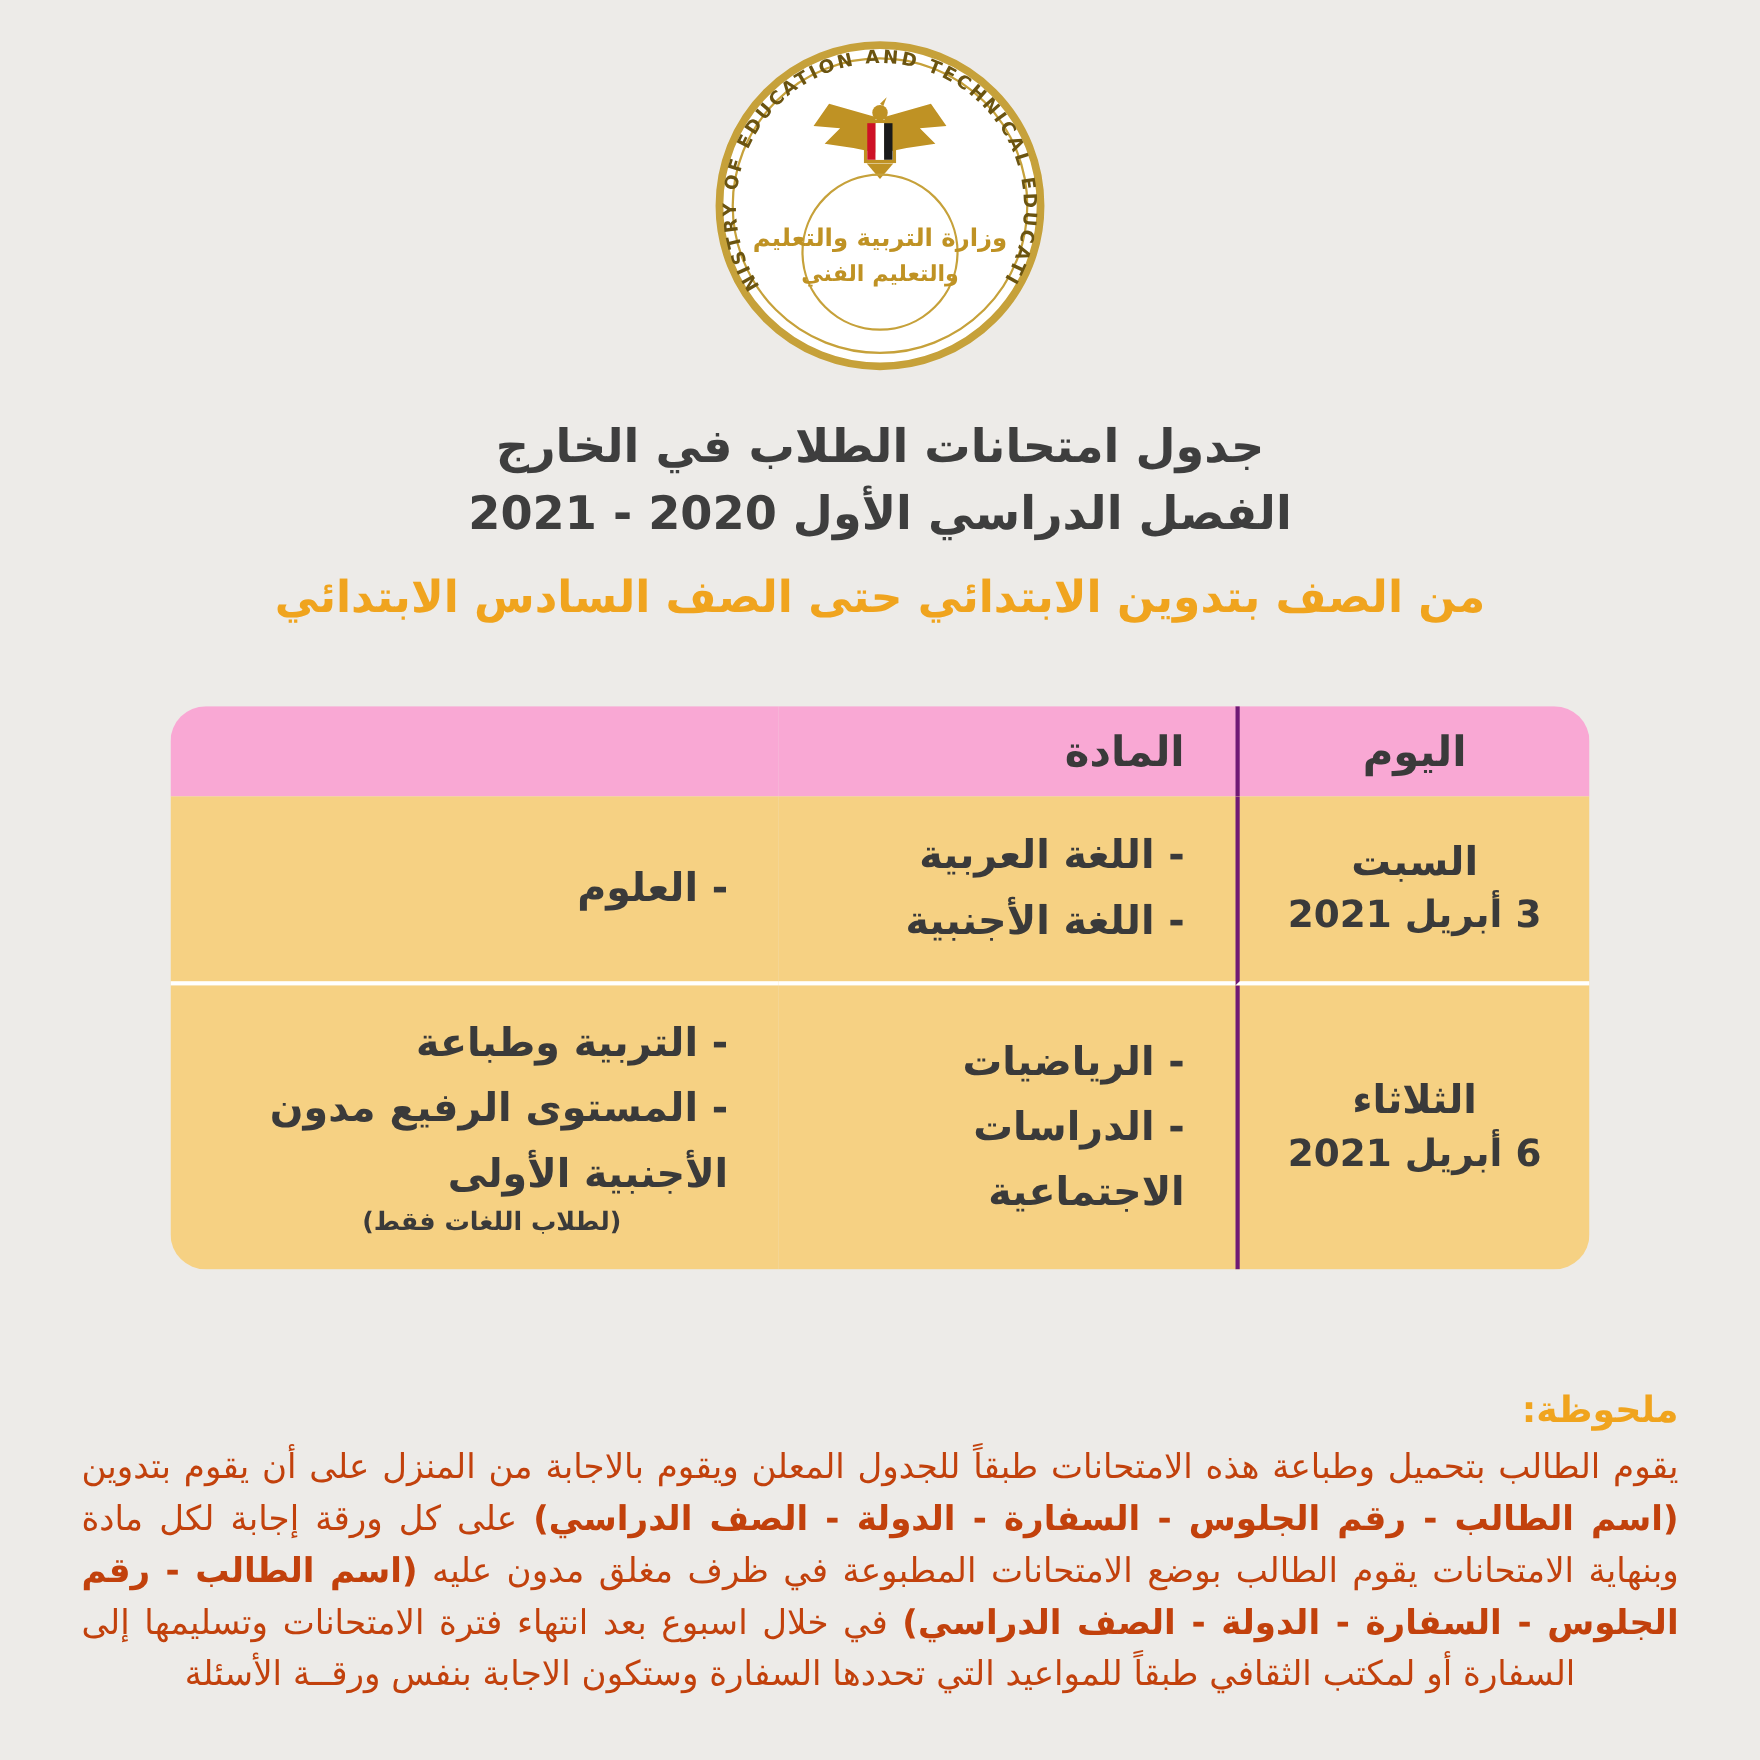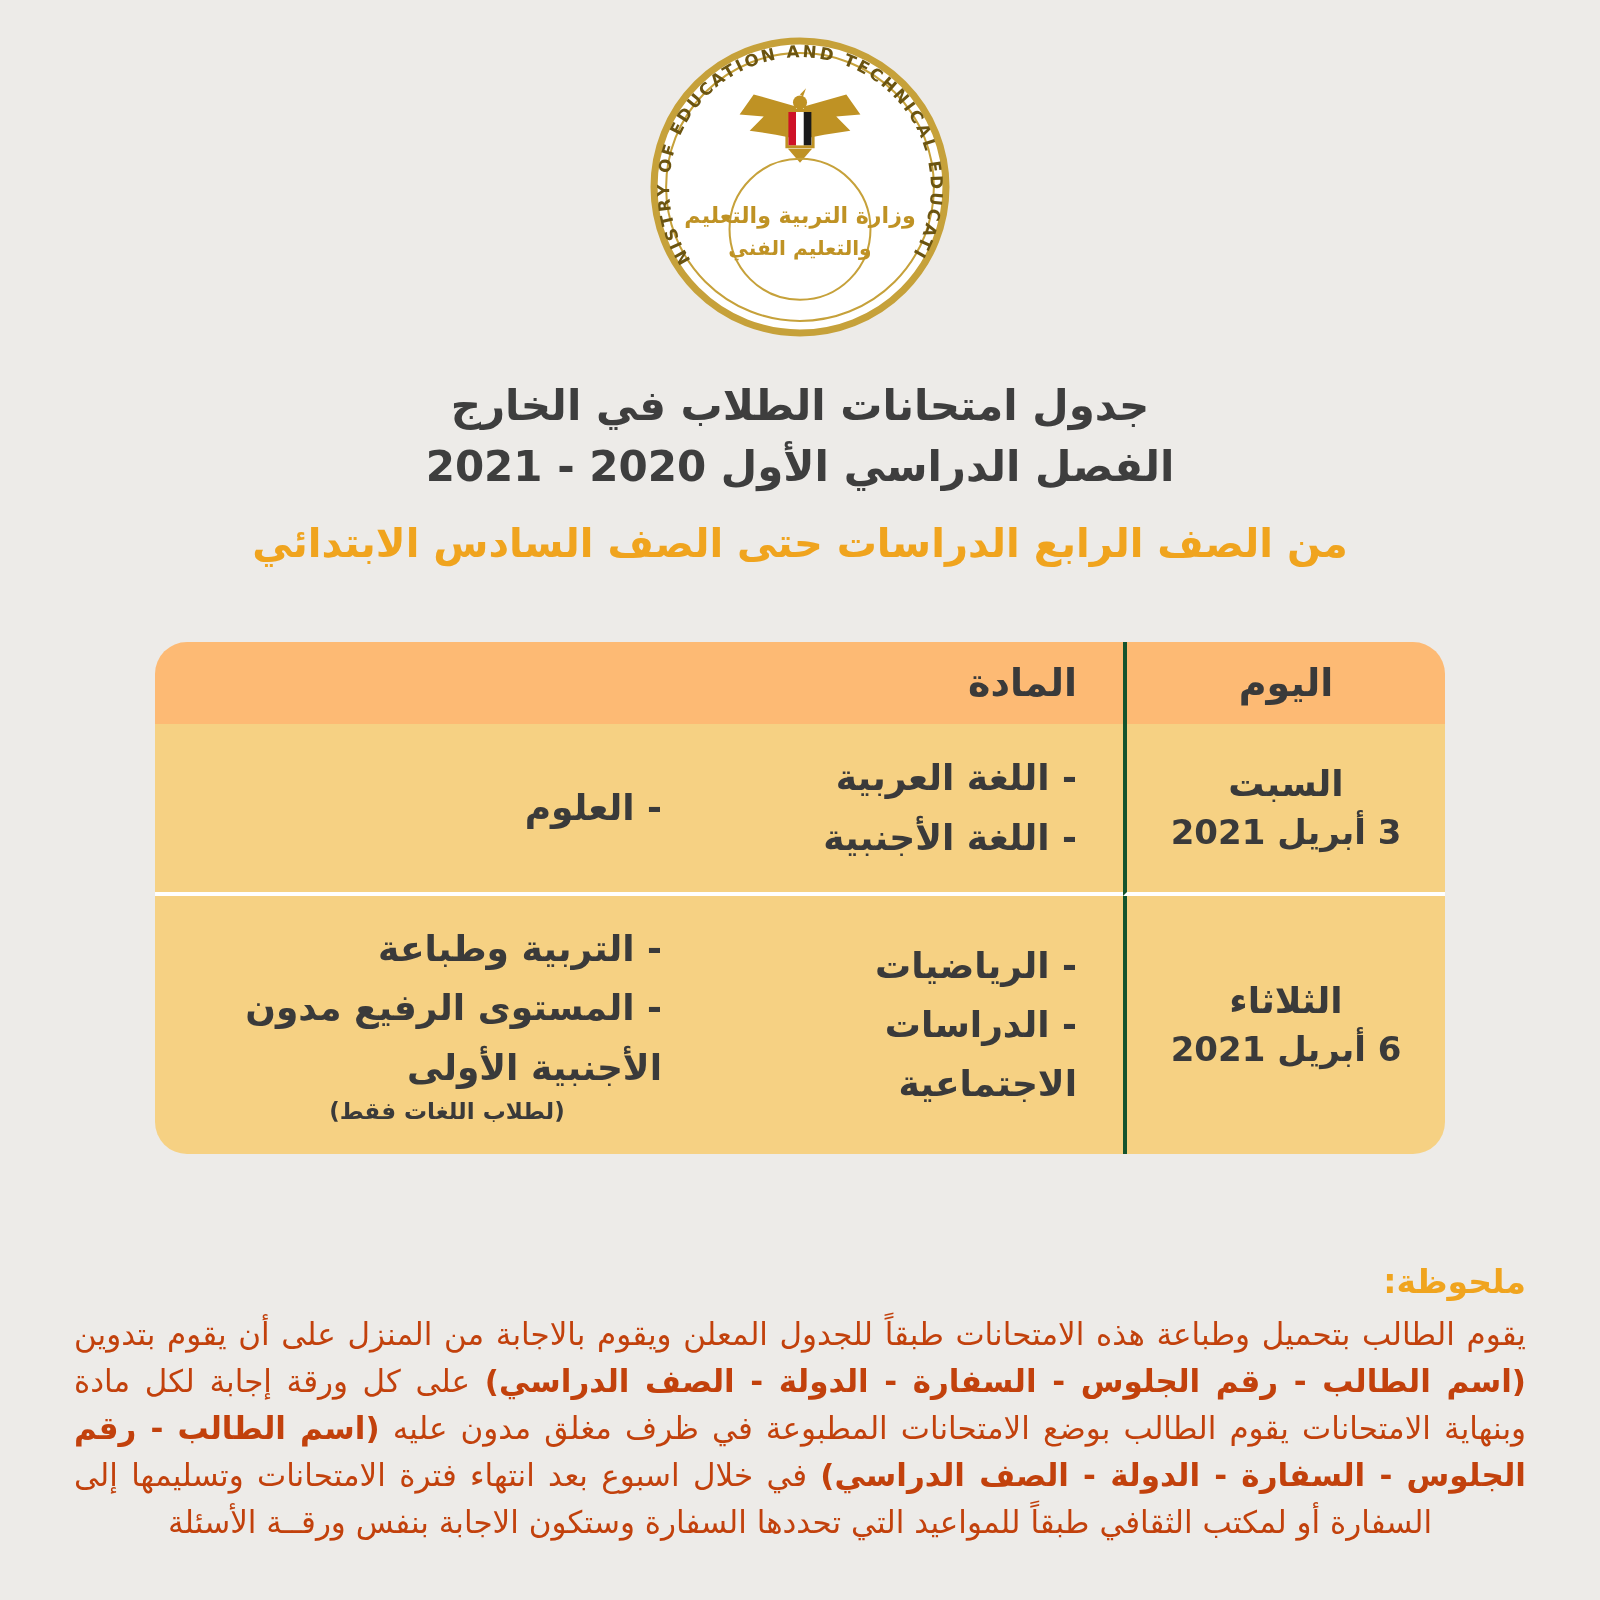--- a/index.html
+++ b/index.html
@@ -27,22 +27,22 @@
 
   
   .schedule {
     width:1290px; margin:76px auto 0;
     display:grid;
     grid-template-columns:322px 415px 1fr;
     grid-template-rows:82px 172px 258px;
     border-radius:32px; overflow:hidden;
   }
   .cell { background:#f6d183; }
-  .cell.head { background:#fdba74; }
-  .day-cell { border-left:4px solid #14532d; }
+  .cell.head { background:#f9a8d4; }
+  .day-cell { border-left:4px solid #701a75; }
   .row1 { border-bottom:4px solid #ffffff; }
 
   .day-head, .day-cell {
     display:flex; flex-direction:column; align-items:center; justify-content:center;
   }
   .head-label { font-size:38px; font-weight:800; color:#3a3a3a; }
   .subject-head {
     display:flex; align-items:center; padding-right:46px;
   }
   .day-name { font-size:36px; font-weight:800; color:#3a3a3a; line-height:1.4; }
@@ -102,21 +102,21 @@
 
     <circle cx="150" cy="192" r="70" fill="none" stroke="#c6a13a" stroke-width="2"></circle>
     <text x="150" y="186" text-anchor="middle" font-size="22" font-weight="bold" fill="#bf9224" font-family="DejaVu Sans, sans-serif">وزارة التربية والتعليم</text>
     <text x="150" y="218" text-anchor="middle" font-size="20" font-weight="bold" fill="#bf9224" font-family="DejaVu Sans, sans-serif">والتعليم الفني</text>
   </svg>
 </div>
 
 <div class="titles">
   <div class="title-line">جدول امتحانات الطلاب في الخارج</div>
   <div class="title-line">الفصل الدراسي الأول 2020 - 2021</div>
-  <div class="subtitle">من الصف الرابع الدراسات حتى الصف السادس الابتدائي</div>
+  <div class="subtitle">من الصف بتدوين الابتدائي حتى الصف السادس الابتدائي</div>
 </div>
 
 <div class="schedule">
 
   <div class="cell head day-head day-cell">
     <span class="head-label">اليوم</span>
   </div>
   <div class="cell head subject-head">
     <span class="head-label">المادة</span>
   </div>

